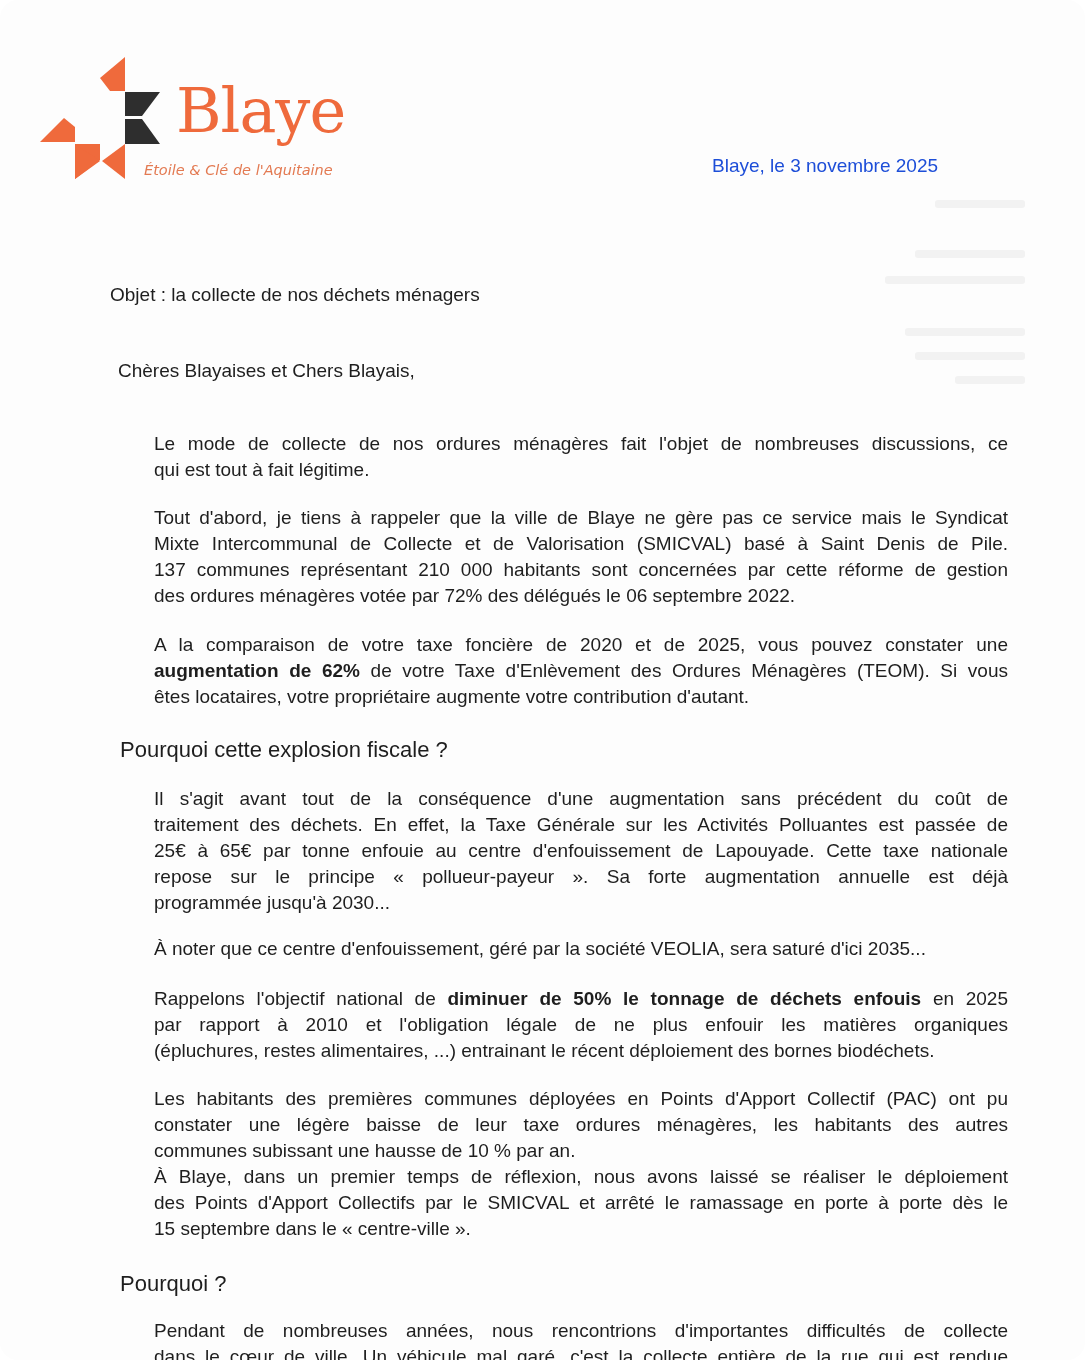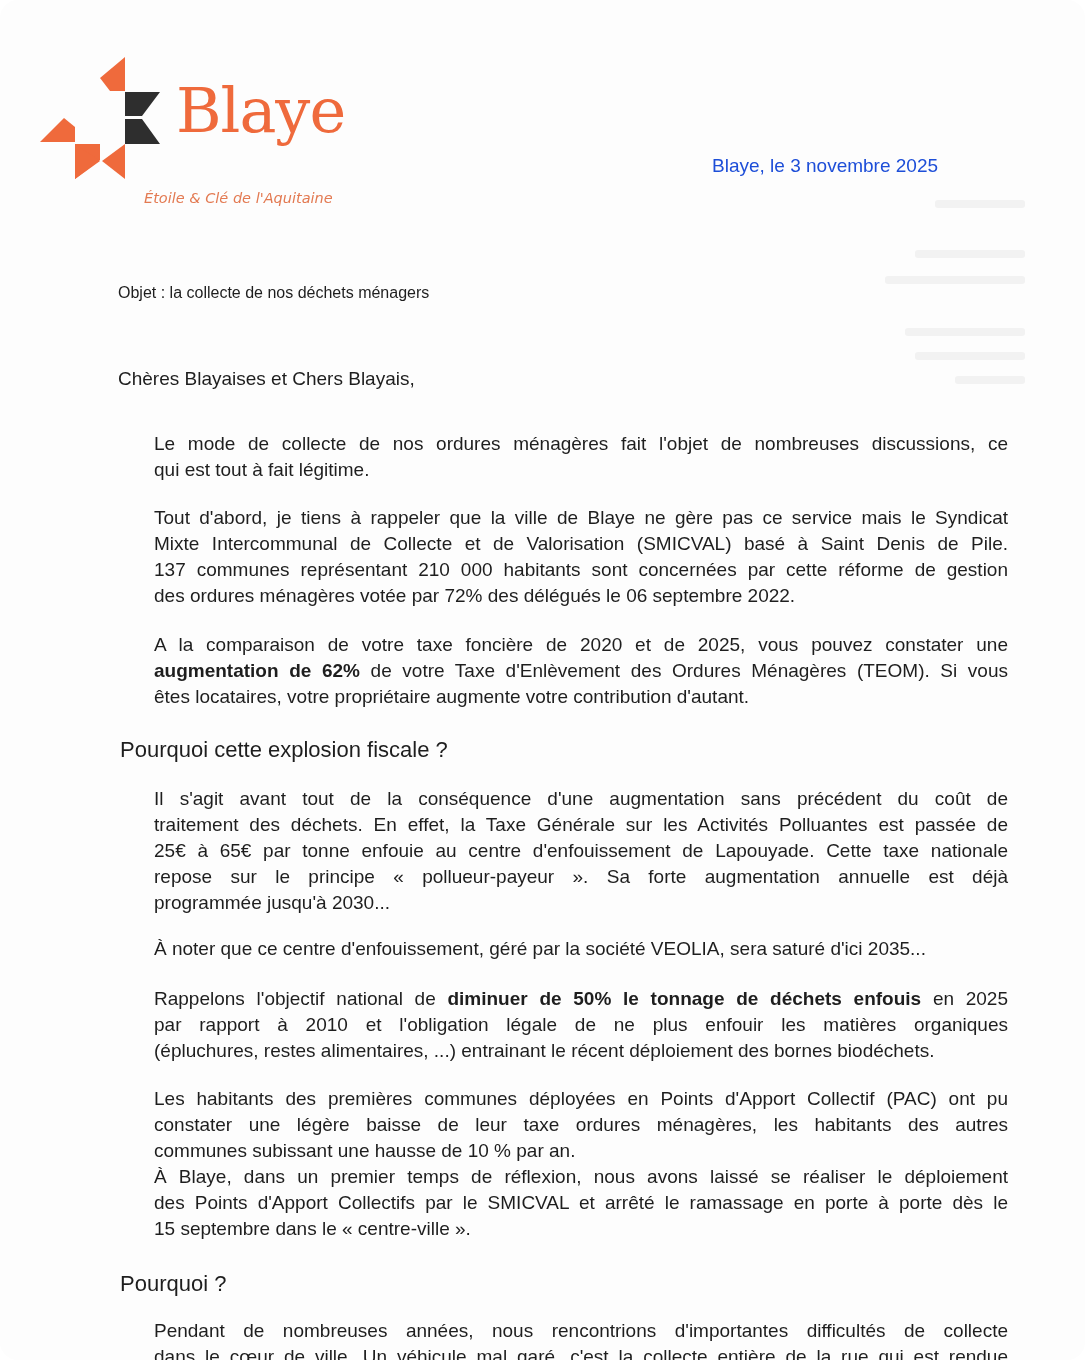--- a/index.html
+++ b/index.html
@@ -47,44 +47,42 @@
     .logo-tagline {
       position: absolute;
       left: 108px;
       top: 108px;
       font-family: "DejaVu Sans", sans-serif;
       font-size: 14.5px;
       color: #e37a52;
       font-style: italic;
       font-weight: 300;
       white-space: nowrap;
-      margin-top: 28px;
     }
     .date {
       position: absolute;
       left: 712px;
       top: 155px;
       font-size: 19px;
       color: #1d4ed8;
       white-space: nowrap;
     }
     .subject {
       position: absolute;
-      left: 118px;
+      left: 110px;
       top: 284px;
-      font-size: 16px;
+      font-size: 19px;
       white-space: nowrap;
     }
     .salutation {
       position: absolute;
       left: 118px;
       top: 360px;
       font-size: 19px;
       white-space: nowrap;
-      margin-top: 8px;
     }
     .para {
       position: absolute;
       left: 118px;
       width: 854px;
       font-size: 19px;
       line-height: 26px;
       text-align: justify;
       color: #1e1e1e;
       margin-left: 36px;

